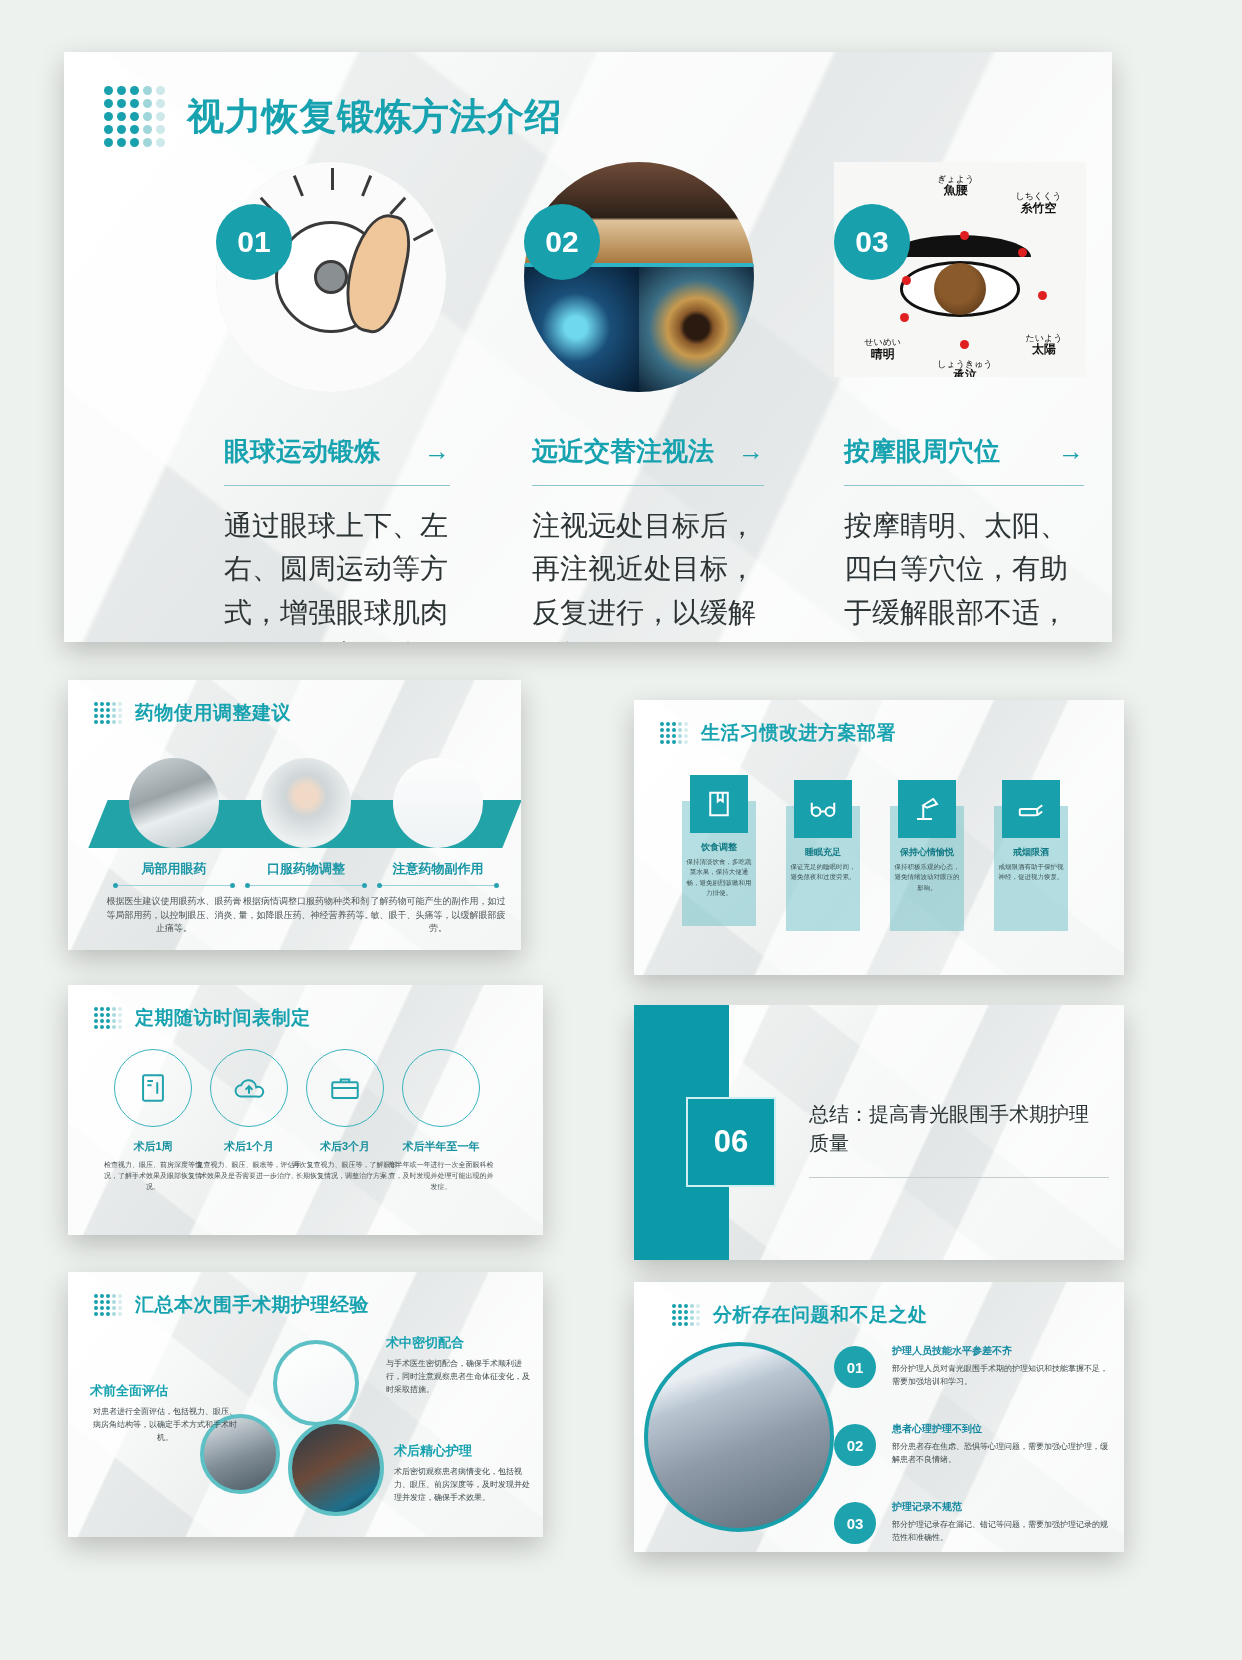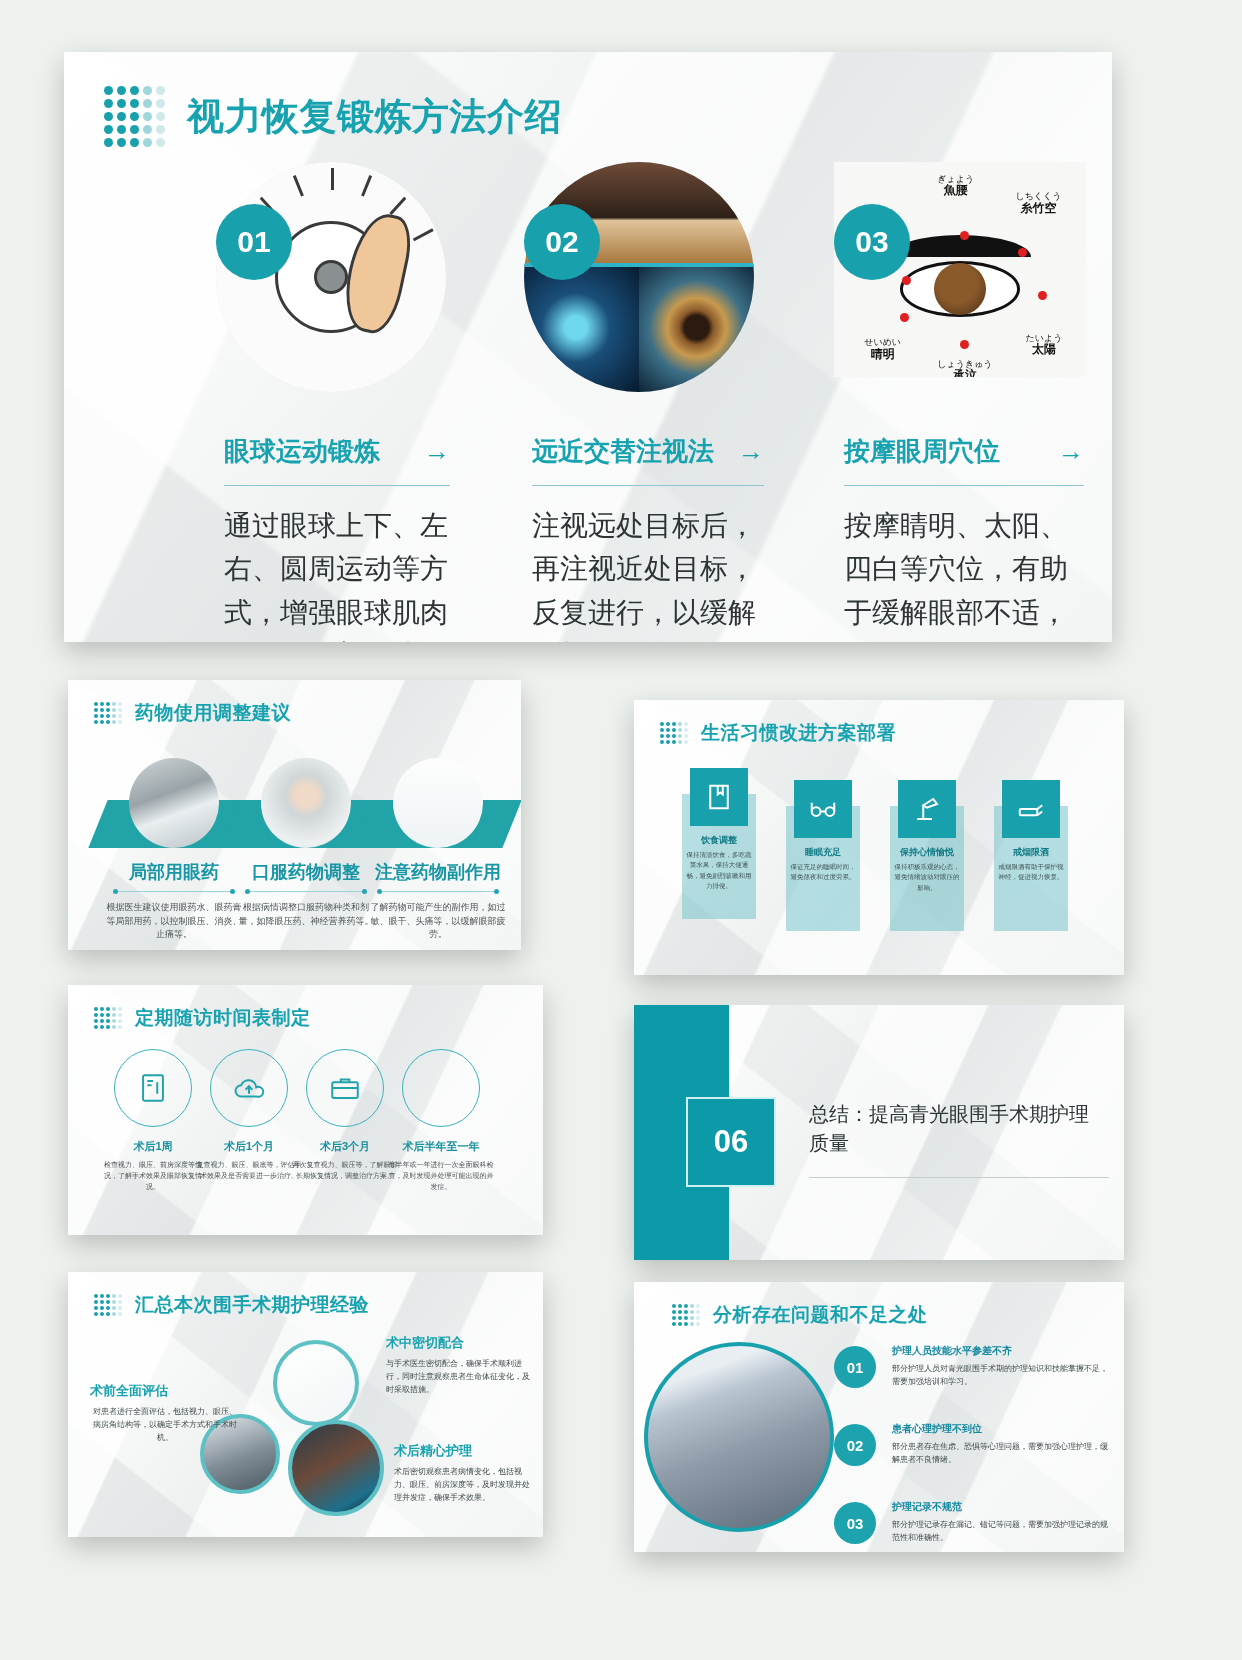--- a/index.html
+++ b/index.html
@@ -104,21 +104,21 @@
   #s5{ left:634px; top:1005px; width:490px; height:255px; }
   #s6{ left:68px; top:1272px; width:475px; height:265px; }
   #s7{ left:634px; top:1282px; width:490px; height:270px;padding-left:12px; }
 
   
   .med{ position:absolute; width:140px; text-align:center; }
   .med .para{ position:absolute; left:-6px; top:42px; width:150px; height:48px;
     background:#22A3A8; transform:skewX(-22deg); z-index:1; }
   .med .ph{ position:relative; z-index:3; width:90px;height:90px;border-radius:50%;
     margin:0 auto; overflow:hidden; border:0; }
-  .med h4{ position:relative; z-index:4; margin-top:12px; font-size:18px; color:#1896a6; font-weight:bold; }
+  .med h4{ position:relative; z-index:4; margin-top:12px; font-size:13px; color:#1896a6; font-weight:bold; }
   .med .dline{ position:relative; z-index:4; margin:7px auto 0; width:118px; height:1px; background:#9ad2d8; }
   .med .dline:before,.med .dline:after{ content:""; position:absolute; top:-2px; width:5px;height:5px;border-radius:50%; background:#28a3b2; }
   .med .dline:before{ left:-2px; } .med .dline:after{ right:-2px; }
   .med p{ position:relative; z-index:4; margin-top:9px; font-size:9px; color:#4a5456; line-height:1.5; }
 
   .ph-a{ background:linear-gradient(160deg,#cfd6d8,#9aa4a8 40%,#e9eef0 60%,#b9c3c6); }
   .ph-b{ background:radial-gradient(circle at 50% 42%, #f0d9c6 0 16%, #cfd6d8 30%, #eef1f2 70%, #c6ced0); }
   .ph-c{ background:linear-gradient(180deg,#fdfdfd,#eef3f5); }
 
   
@@ -351,21 +351,21 @@
           <i></i>
           <i></i>
           <i></i>
           <i></i>
           <i></i>
           <i></i>
       </div>
       <h2>生活习惯改进方案部署</h2>
     </div>
 
-    <div class="habit" style="left:48px; top:68px;border-radius:12px;">
+    <div class="habit" style="left:48px; top:75px;border-radius:12px;">
       <div class="cbox"></div>
       <div class="ic">
         <svg viewBox="0 0 24 24" fill="none" stroke="#fff" stroke-width="1.6">
             <rect x="5" y="3" width="14" height="18"></rect>
             <path d="M11 3v7l2-1.6L15 10V3"></path>
           </svg>
       </div>
       <h5>饮食调整</h5>
       <p>保持清淡饮食，多吃蔬菜水果，保持大便通畅，避免剧烈咳嗽和用力排便。</p>
     </div>

